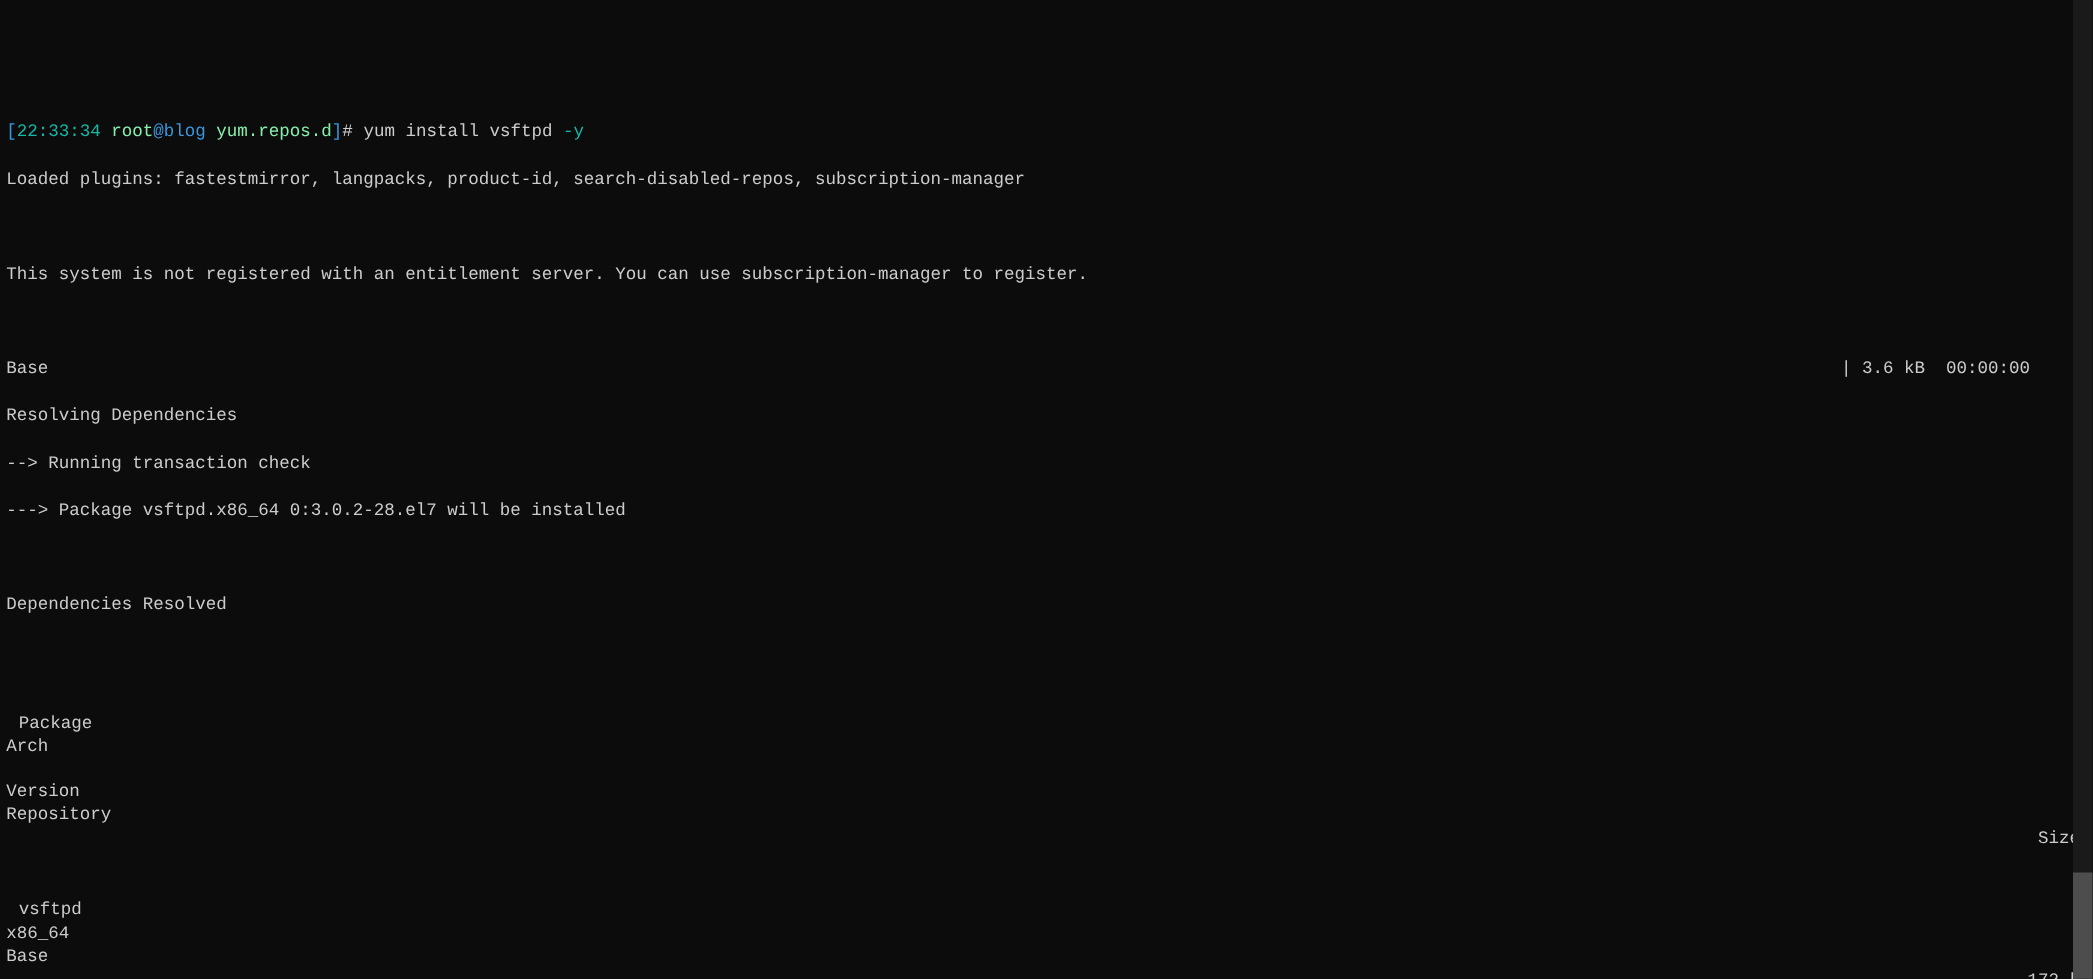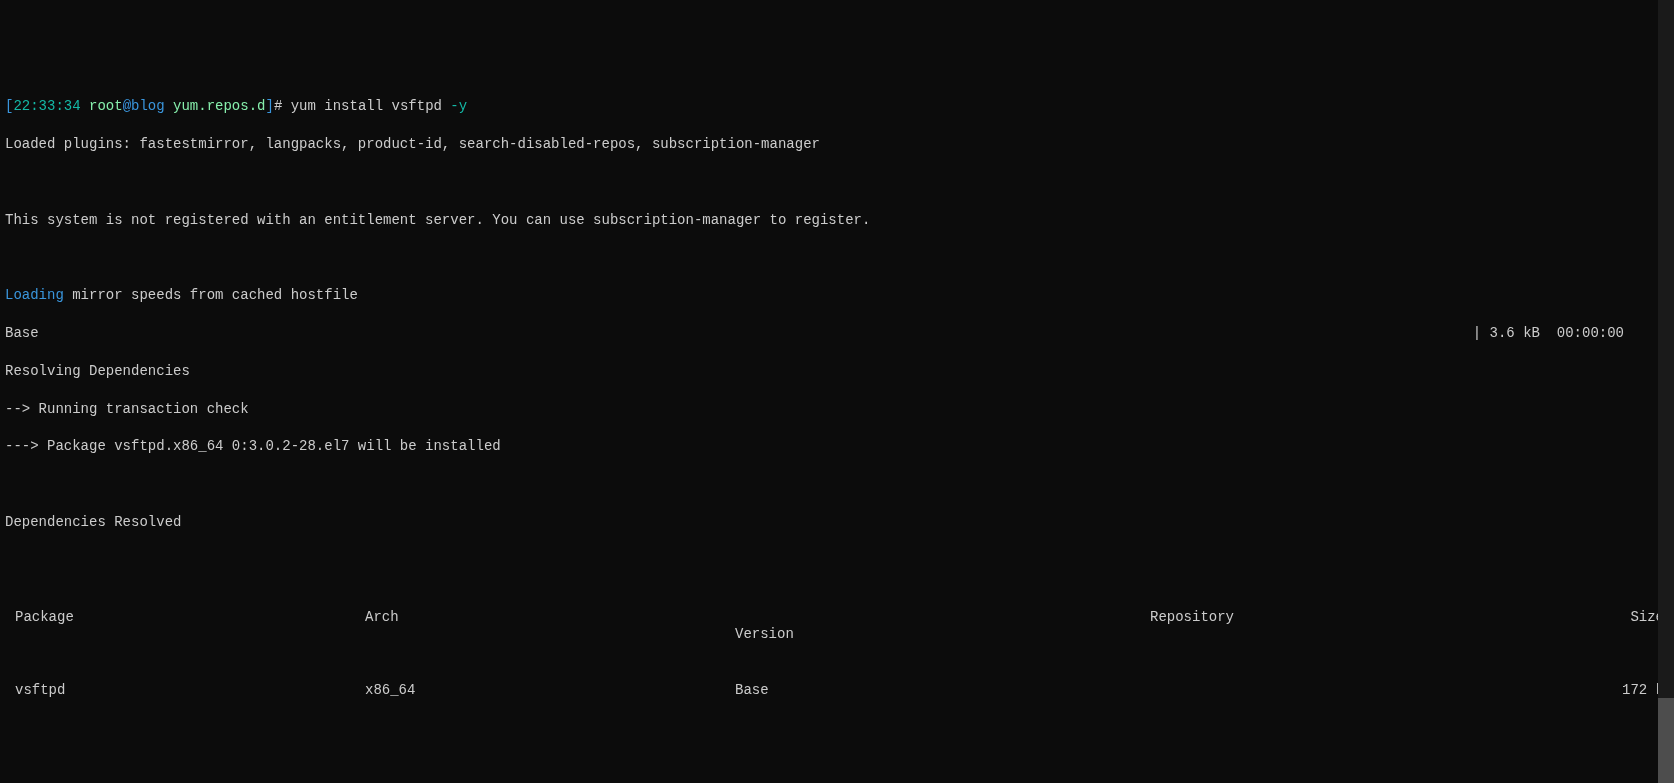--- a/index.html
+++ b/index.html
@@ -19,21 +19,21 @@
     .line { display: block; }
     .spread { display: flex; justify-content: space-between; }
     .left { flex: 0 0 auto; }
     .right { flex: 0 0 auto; padding-right: 45px; }
     .dblline {
       overflow: hidden;
       text-overflow: clip;
       width: 100%;
       letter-spacing: 0px;
     }
-    .tablerow { display: flex; }
+    .tablerow { display: flex; flex-direction: column; }
     .col-pkg { width: 360px; padding-left: 10px; }
     .col-arch { width: 370px; }
     .col-ver { width: 415px; margin-top: 17px; }
     .col-repo { width: 340px; }
     .col-size { flex: 1; text-align: right; padding-right: 5px; }
     .scrollbar {
       position: fixed;
       right: 0;
       top: 0;
       width: 16px;
@@ -52,21 +52,20 @@
 <body>
 
 
 
 <div>
 <span class="line"><span class="cyan">[</span><span class="yellow">22:33:34</span> <span class="red">root</span><span class="cyan">@</span><span class="cyan">blog</span> <span class="red">yum.repos.d</span><span class="cyan">]</span><span>#</span> <span>yum install vsftpd</span> <span class="yellow">-y</span></span>
 <span class="line">Loaded plugins: fastestmirror, langpacks, product-id, search-disabled-repos, subscription-manager</span>
 <span class="line"> </span>
 <span class="line">This system is not registered with an entitlement server. You can use subscription-manager to register.</span>
 <span class="line"> </span>
-<span class="line"><span class="cyan">Loading</span><span> mirror speeds from cached hostfile</span></span>
 <div class="spread"><span class="left">Base</span><span class="right">| 3.6 kB  00:00:00</span></div>
 <span class="line">Resolving Dependencies</span>
 <span class="line">--&gt; Running transaction check</span>
 <span class="line">---&gt; Package vsftpd.x86_64 0:3.0.2-28.el7 will be installed</span>
 <span class="line"> </span>
 <span class="line">Dependencies Resolved</span>
 <span class="line"> </span>
 <div class="dblline"></div>
 <div class="tablerow"><span class="col-pkg">Package</span><span class="col-arch">Arch</span><span class="col-ver">Version</span><span class="col-repo">Repository</span><span class="col-size">Size</span></div>
 <div class="dblline"></div>

